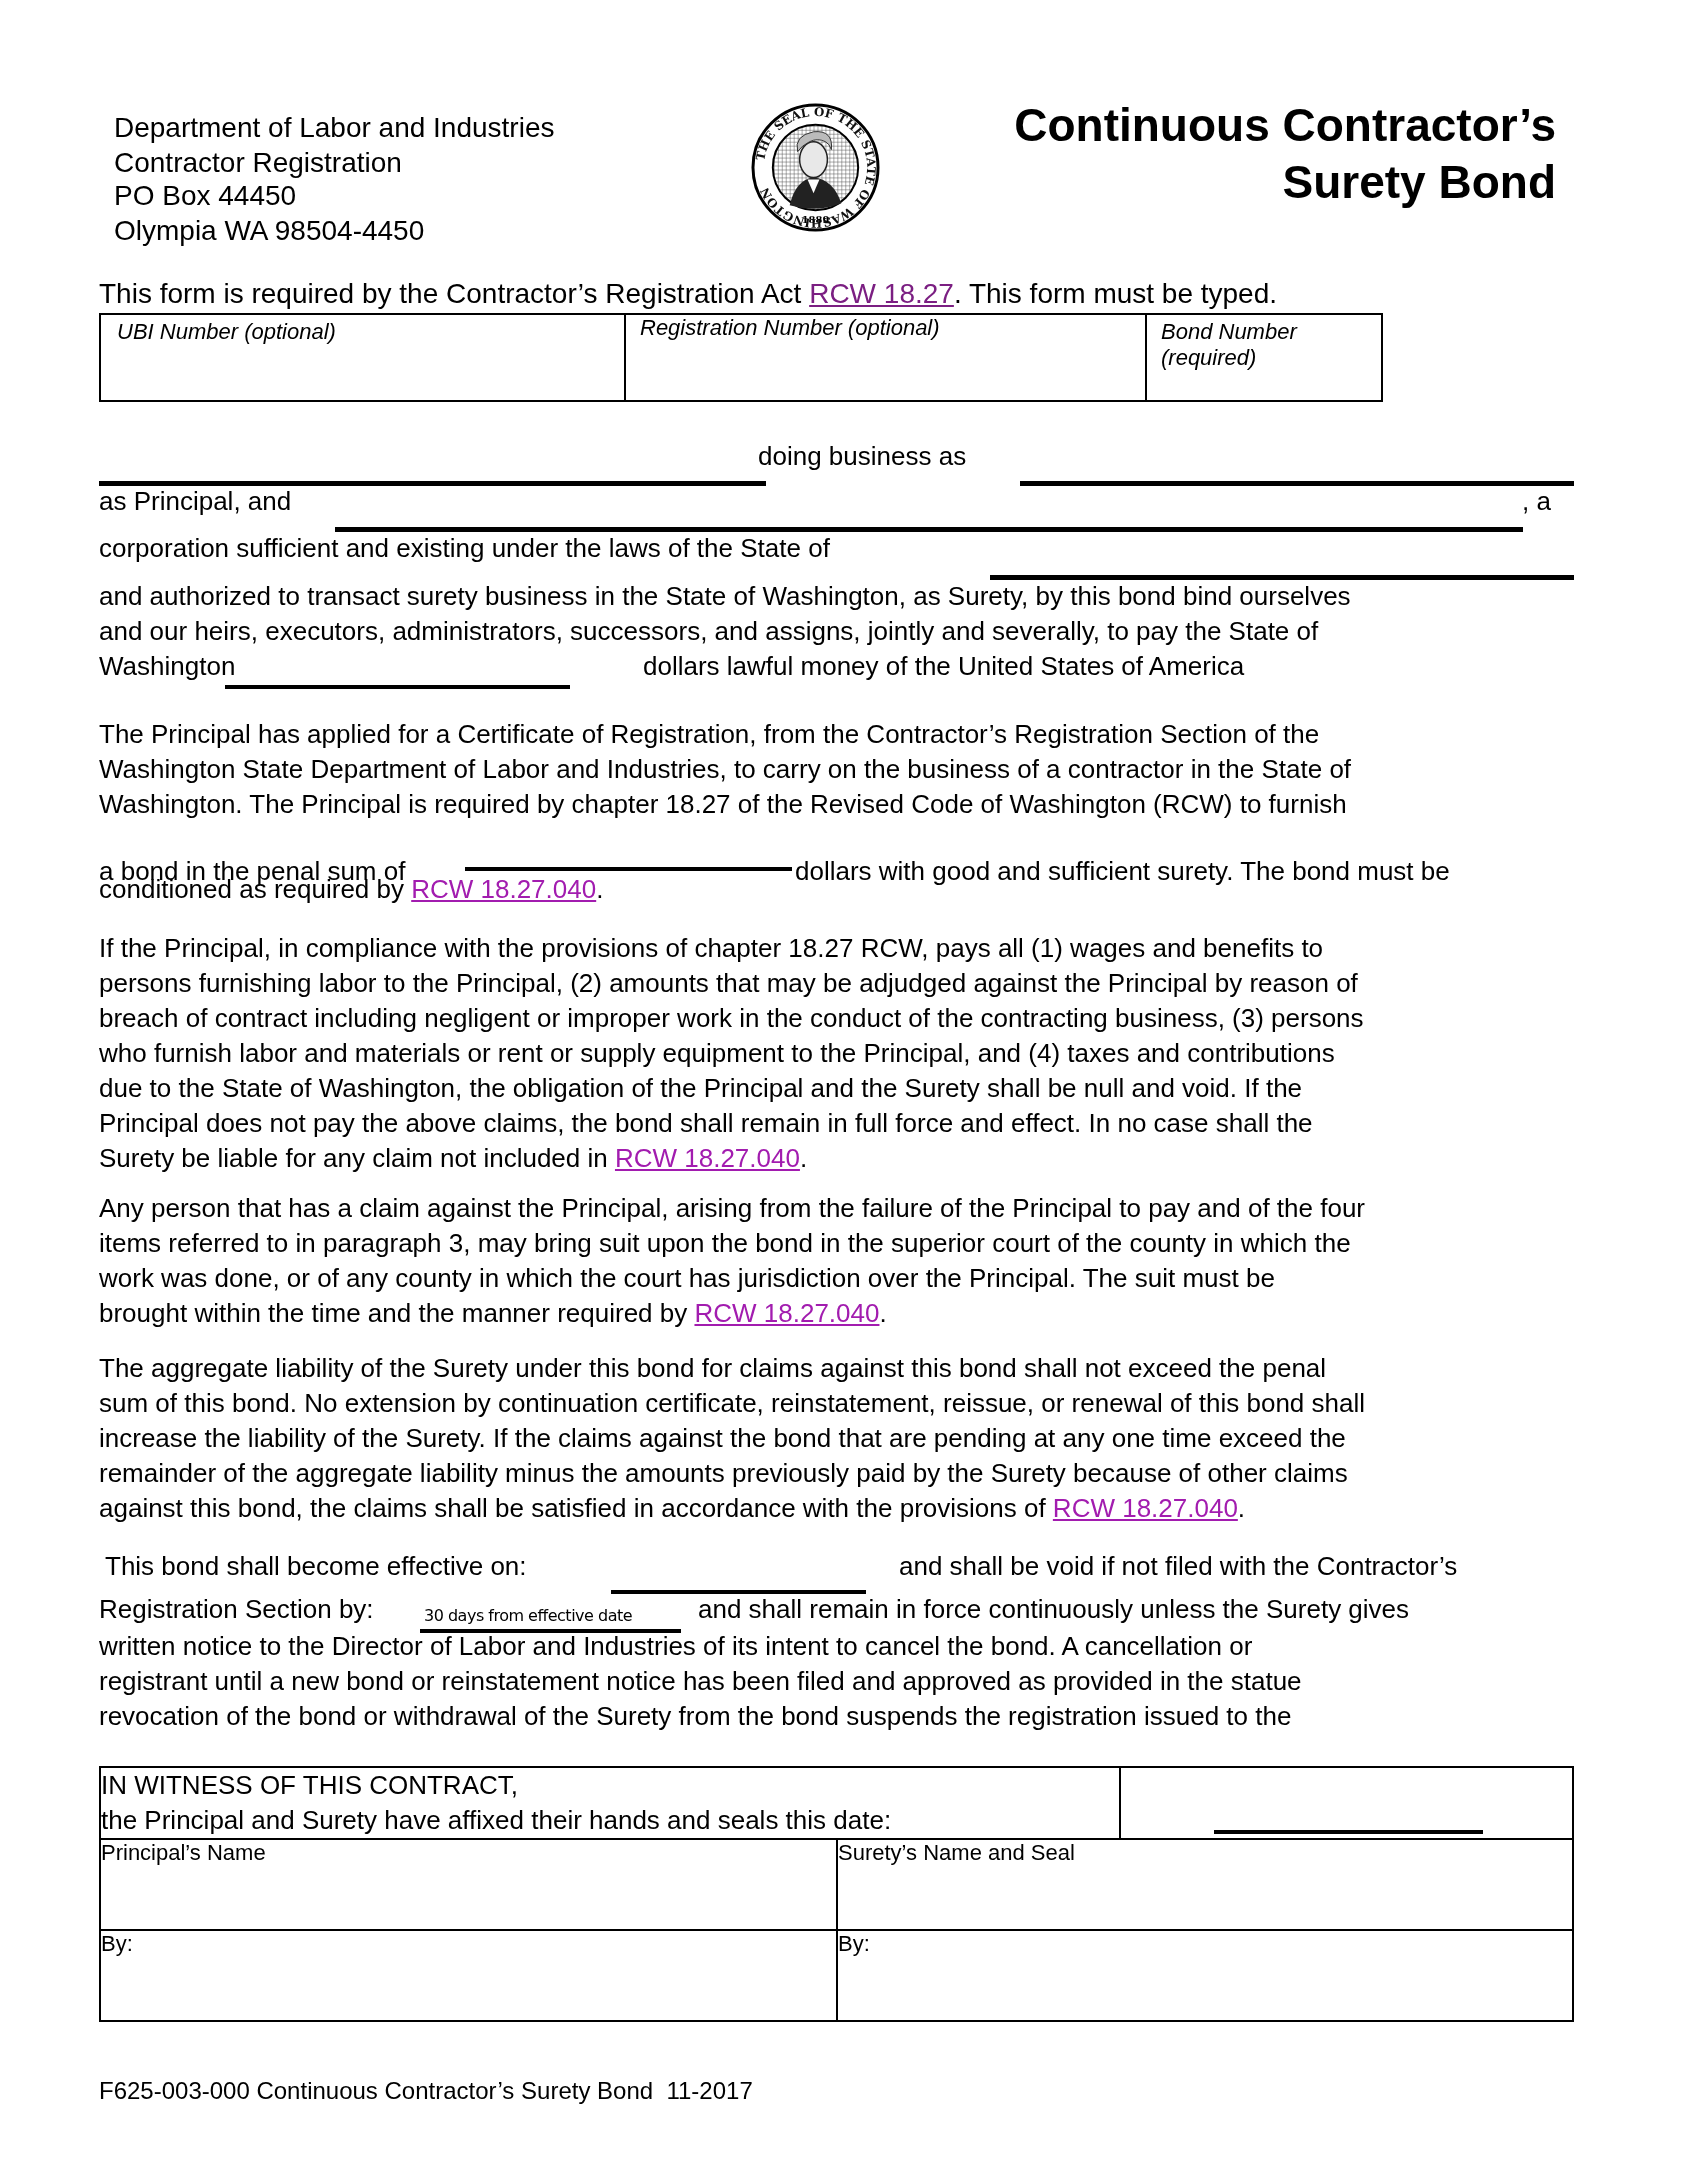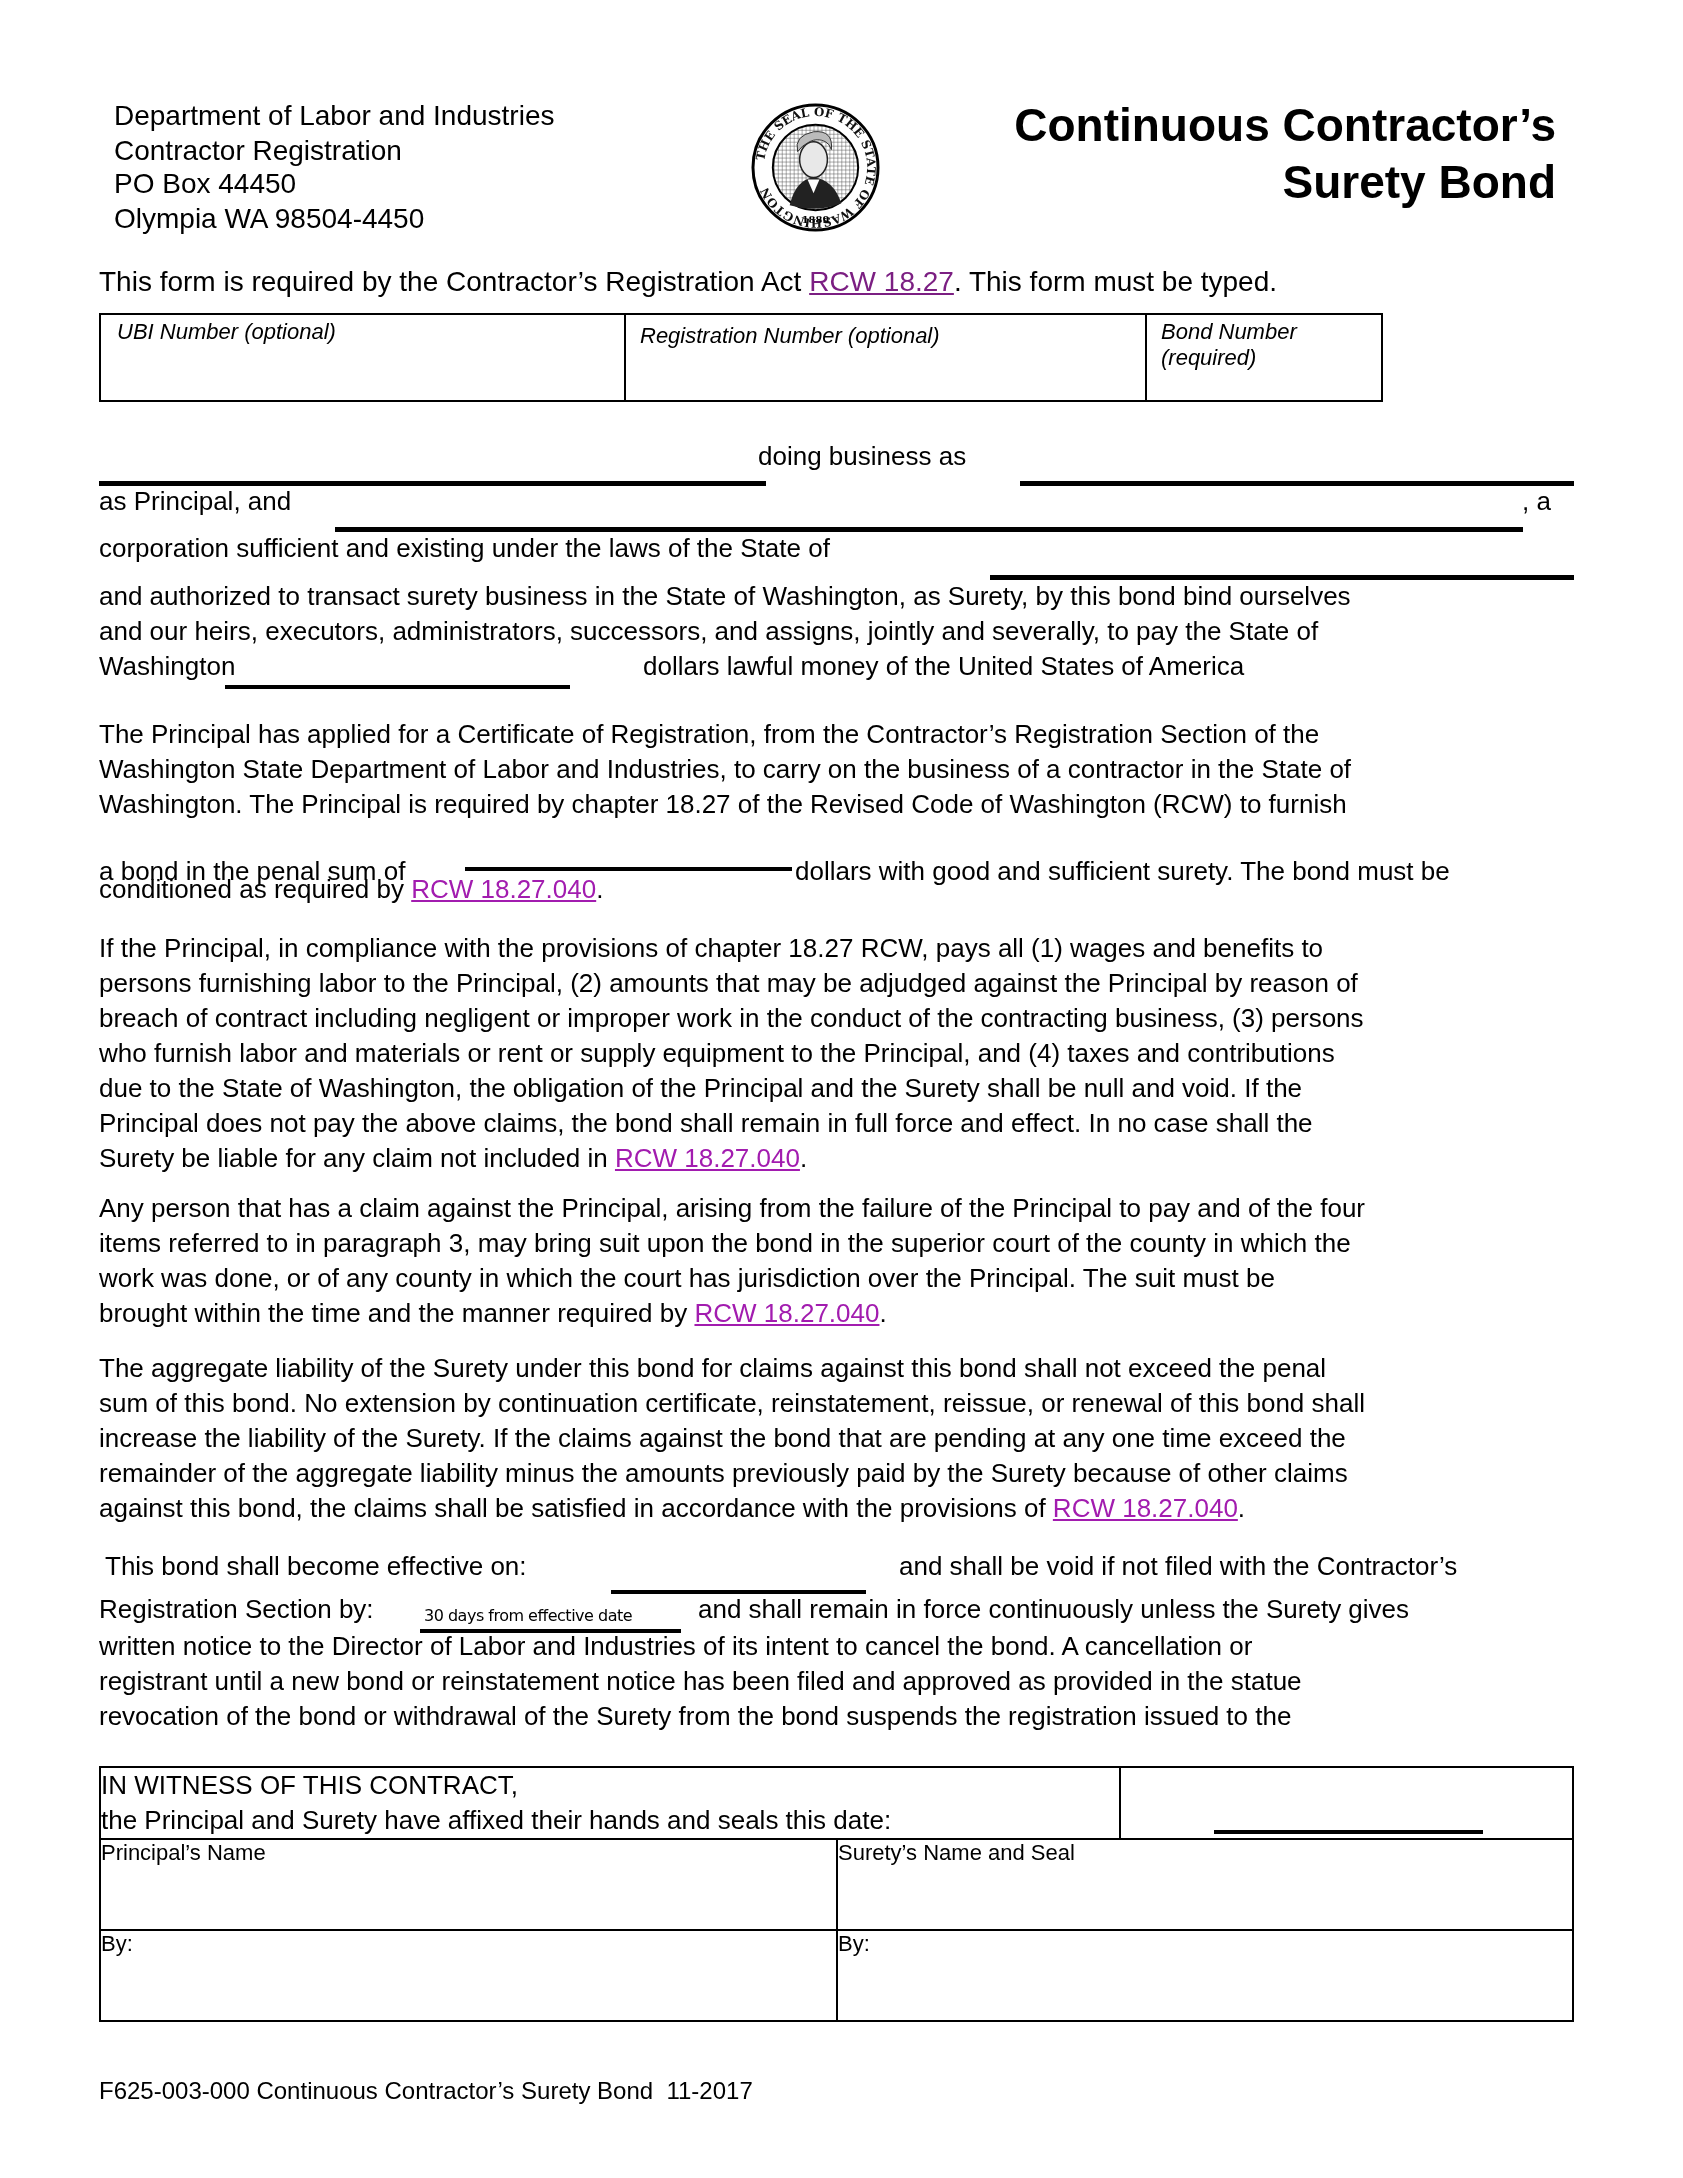--- a/index.html
+++ b/index.html
@@ -1,19 +1,19 @@
 <!DOCTYPE html>
 <html><head>
 <meta charset="utf-8">
 <style>
   html, body { margin: 0; padding: 0; background: #ffffff; }
   body { width: 1683px; height: 2178px; position: relative; overflow: hidden;
          font-family: "Liberation Sans", sans-serif; color: #000; }
   .abs { position: absolute; white-space: nowrap; }
-  .t28 { font-size: 28px; line-height: 34px; }
+  .t28 { font-size: 28px; line-height: 34px; margin-top: 12px; }
   .t26 { font-size: 26px; line-height: 35px; }
   .title { font-size: 46px; font-weight: bold; line-height: 57px; text-align: right; }
   .line { position: absolute; background: #000; height: 5px; }
   .link-purple { color: #7b1f82; text-decoration: underline; }
   .link-blue { color: #a21caf; text-decoration: underline; }
   .para { position: absolute; left: 99px; width: 1485px; font-size: 26px; line-height: 35px; white-space: nowrap; }
   .para div { height: 35px; }
   table.box { position: absolute; border-collapse: collapse; }
   table.box td { border: 2px solid #000; vertical-align: top; padding: 0; font-size: 22px; }
   .seal { position: absolute; left: 750px; top: 102px; width: 131px; height: 131px; }
@@ -56,21 +56,21 @@
   <span>This form is required by the Contractor’s Registration Act </span><a class="link-purple">RCW 18.27</a><span>. This form must be typed.</span>
 </div>
 
 <table class="box" style="left:99px;top:313px;width:1284px;height:89px;font-style:italic;">
   <tbody>
       <tr>
     <td style="width:491px;padding:4px 16px;">
       <div>UBI Number (optional)</div>
       <div></div>
     </td>
-    <td style="width:491px;padding:8px 14px;">
+    <td style="width:491px;padding:0 14px;">
       <div>Registration Number (optional)</div>
       <div></div>
     </td>
     <td style="padding:4px 14px;">
       <div>Bond Number (required)</div>
       <div></div>
     </td>
   </tr>
 </tbody>
   </table>

